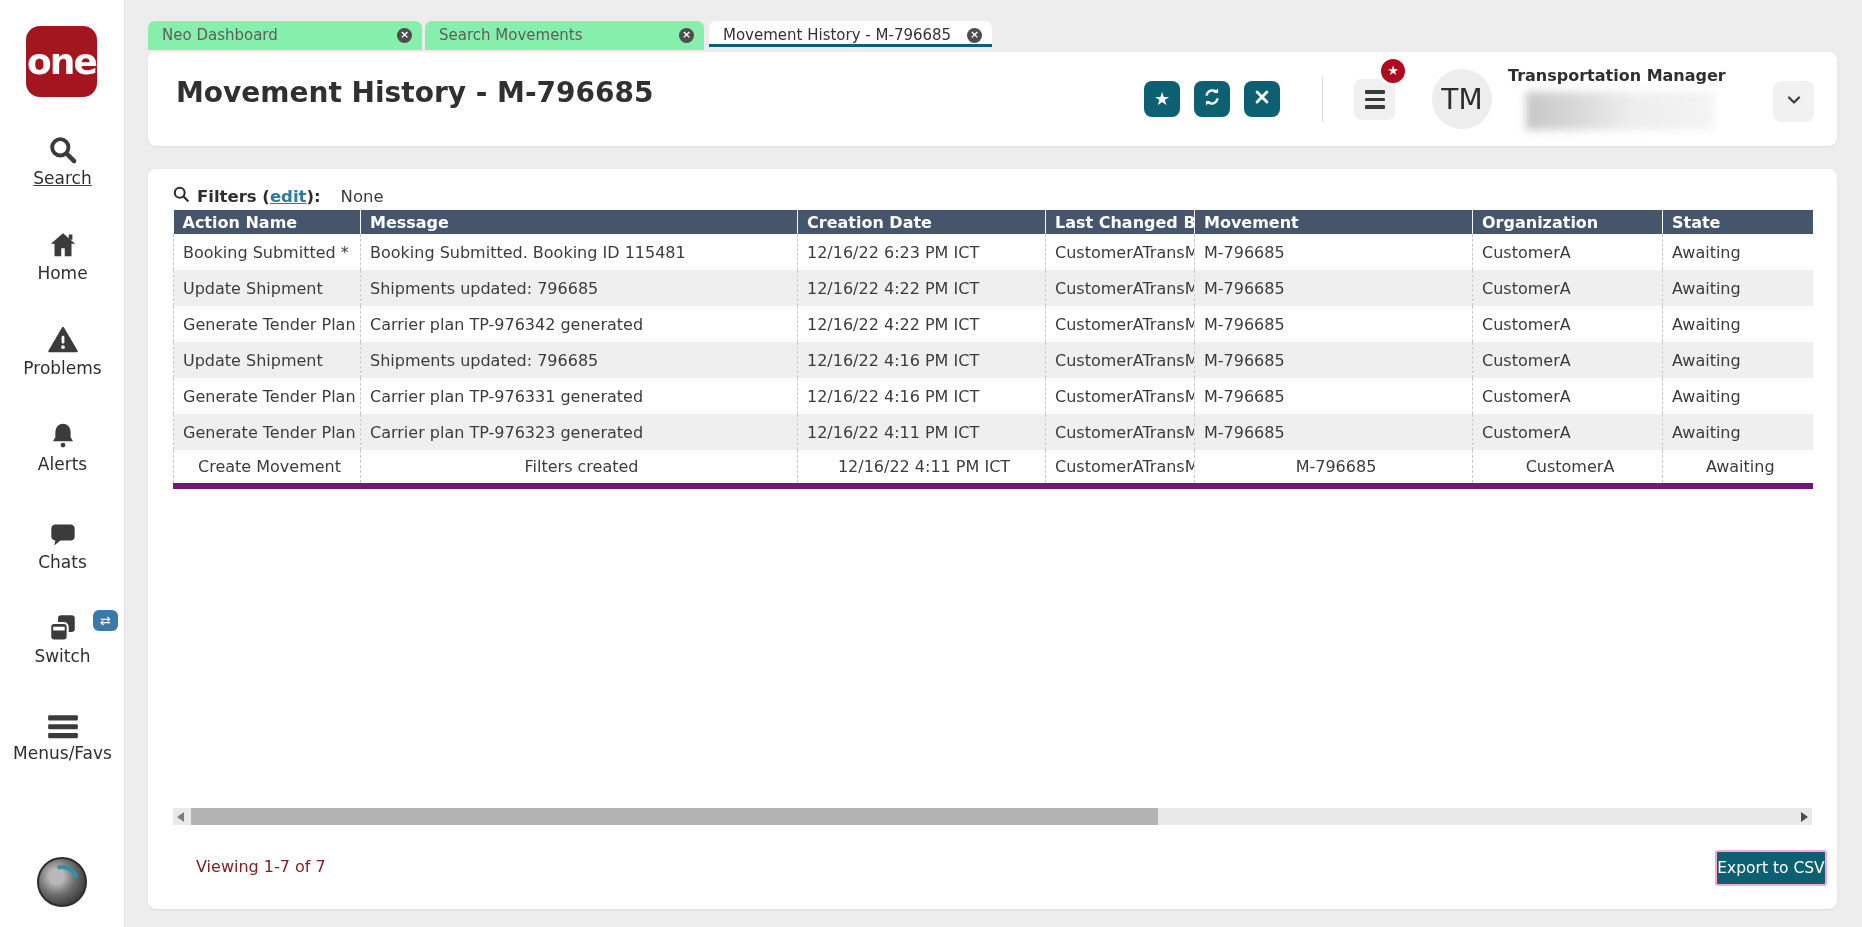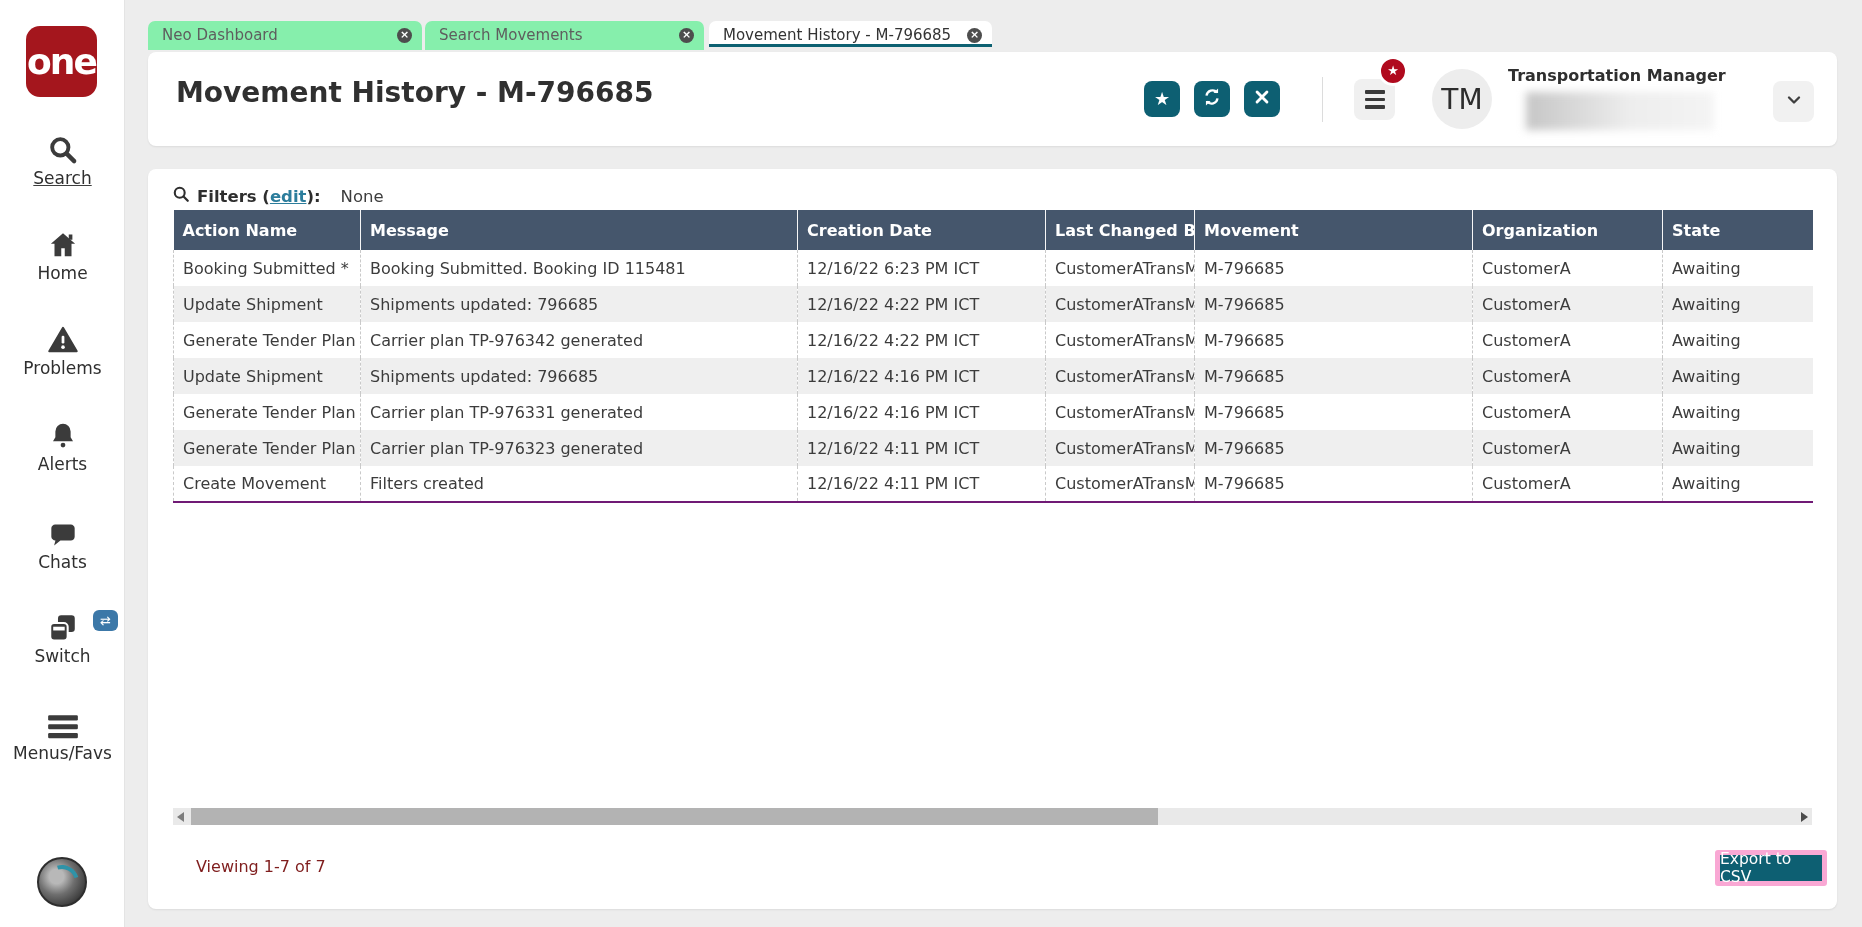--- a/index.html
+++ b/index.html
@@ -52,36 +52,36 @@
                  display:flex; align-items:center; justify-content:center; cursor:pointer; }
   
   .content-card { position:absolute; left:148px; top:169px; width:1689px; height:740px; background:#fff; border-radius:8px;
                   box-shadow:0 1px 2px rgba(0,0,0,.08);padding-left:44px; }
   .filters-row { position:absolute; left:24px; top:16px; height:22px; display:flex; align-items:center; font-size:16.5px; }
   .filters-row svg { margin-right:7px; }
   .filters-label { font-weight:700; color:#2e2e2e; }
   .edit-link { color:#2c7d9c; text-decoration:underline; font-weight:700; cursor:pointer; }
   .filters-value { color:#3d3d3d; margin-left:20px; }
   .history-table { position:absolute; left:25px; top:41px; width:1639px; border-collapse:collapse; table-layout:fixed; font-size:16px; }
-  .history-table th { background:#45566c; color:#fff; font-weight:700; text-align:left; height:40px; padding:0 4px 0 9px;
+  .history-table th { background:#45566c; color:#fff; font-weight:700; text-align:left; height:24px; padding:0 4px 0 9px;
                       border-right:1px solid #f6f6f6; white-space:nowrap; overflow:hidden; cursor:pointer; }
   .history-table th:last-child { border-right:none; }
   .history-table td { height:36px; padding:0 4px 0 9px; border-left:1px dashed #c9c9c9; color:#3c3c3c;
                       white-space:nowrap; overflow:hidden; background:#fff; }
   .history-table tbody tr:nth-child(even) td { background:#efefef; }
-  .history-table tbody tr:last-child td { border-bottom:2px solid #701a75; }
+  .history-table tbody tr:last-child td { border-bottom:6px solid #701a75;text-align:center; }
   .cell-link { color:#4883a3; cursor:pointer; }
   .hscroll { position:absolute; left:25px; top:639px; width:1639px; height:17px; background:#e9e9e9; cursor:pointer; }
   .hscroll-thumb { position:absolute; left:18px; top:0; width:967px; height:17px; background:#b3b3b3; cursor:grab; }
   .hscroll-left { position:absolute; left:4px; top:4px; width:0; height:0;
                   border-top:5px solid transparent; border-bottom:5px solid transparent; border-right:7px solid #7d7d7d; }
   .hscroll-right { position:absolute; right:4px; top:4px; width:0; height:0;
                    border-top:5px solid transparent; border-bottom:5px solid transparent; border-left:7px solid #4a4a4a; }
   .viewing { position:absolute; left:48px; top:688px; font-size:16px; color:#7f1d1d; }
-  .export-btn { position:absolute; left:1567px; top:681px; width:112px; height:36px; background:#0d5f72; border:5px solid #f9a8d4;
+  .export-btn { position:absolute; left:1567px; top:681px; width:112px; height:36px; background:#0d5f72; border:2px solid #f9a8d4;
                 border-radius:3px; color:#fff; font-size:15.5px; display:flex; align-items:center; justify-content:center; cursor:pointer; }
 </style>
 </head>
 <body>
 
 <aside class="sidebar">
   <div class="logo">one</div>
 
   <div class="nav-item" style="top:134px;text-decoration:underline;">
     <span>

